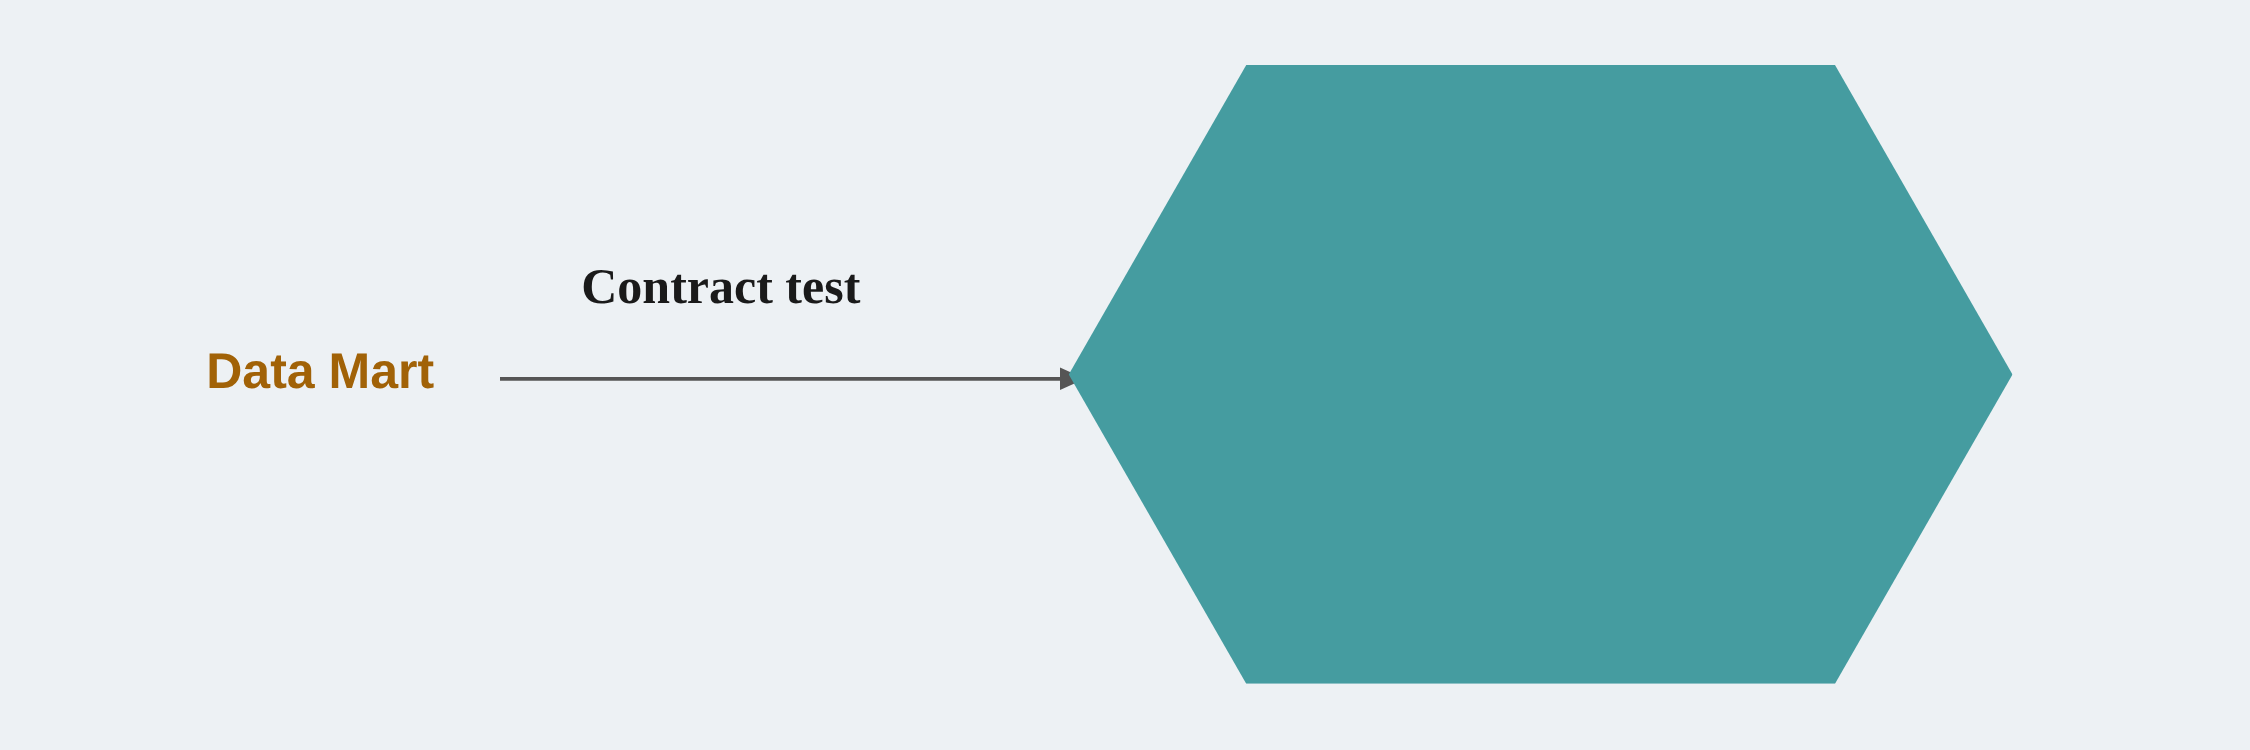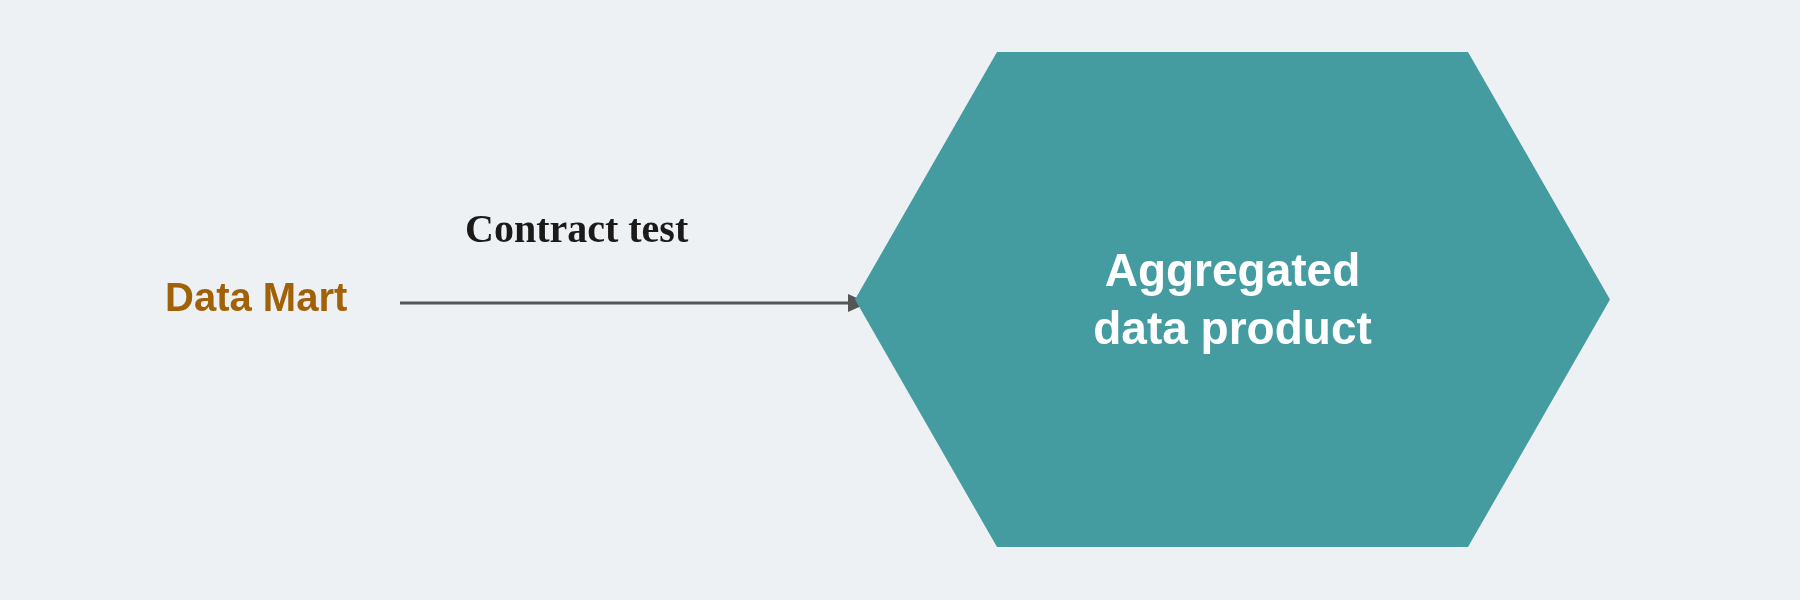--- a/index.html
+++ b/index.html
@@ -77,18 +77,14 @@
     <line x1="0" y1="15" x2="448" y2="15" stroke="#555555" stroke-width="3"></line>
     <polygon points="448,6 468,15 448,24" fill="#555555"></polygon>
   </svg>
 
   <div class="hexagon-wrapper">
     <svg width="755" height="495" viewBox="0 0 755 495">
       <polygon points="142,0 613,0 755,247.5 613,495 142,495 0,247.5" fill="#459ca0"></polygon>
     </svg>
   </div>
 
-  <div class="hexagon-text">
-    <span>Aggregated</span>
-    <span>data product</span>
-  </div>
 
 </div>
 
 </body></html>

